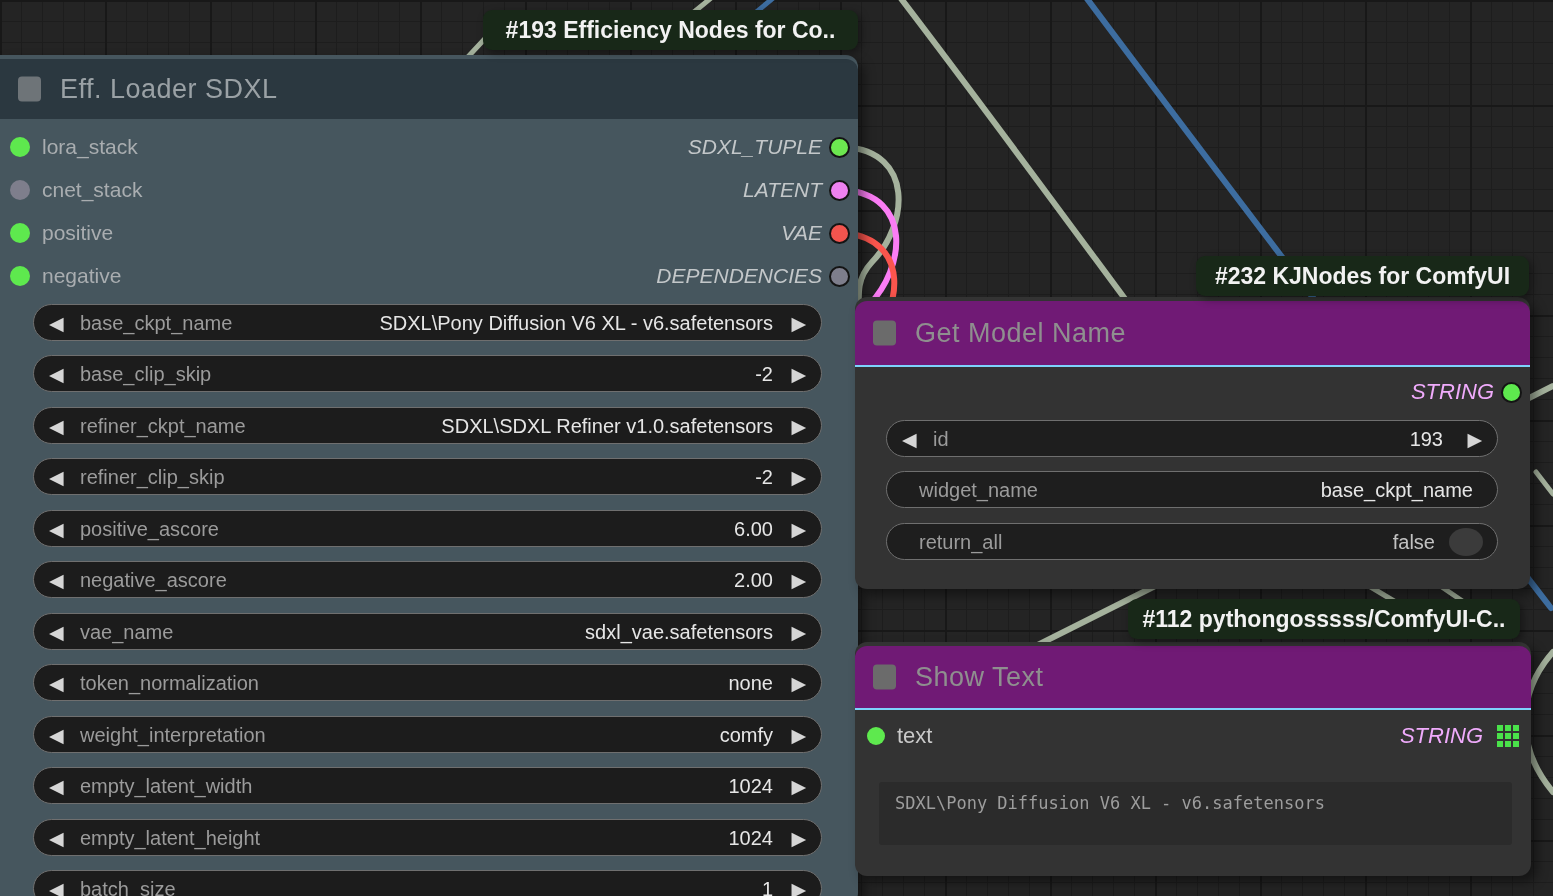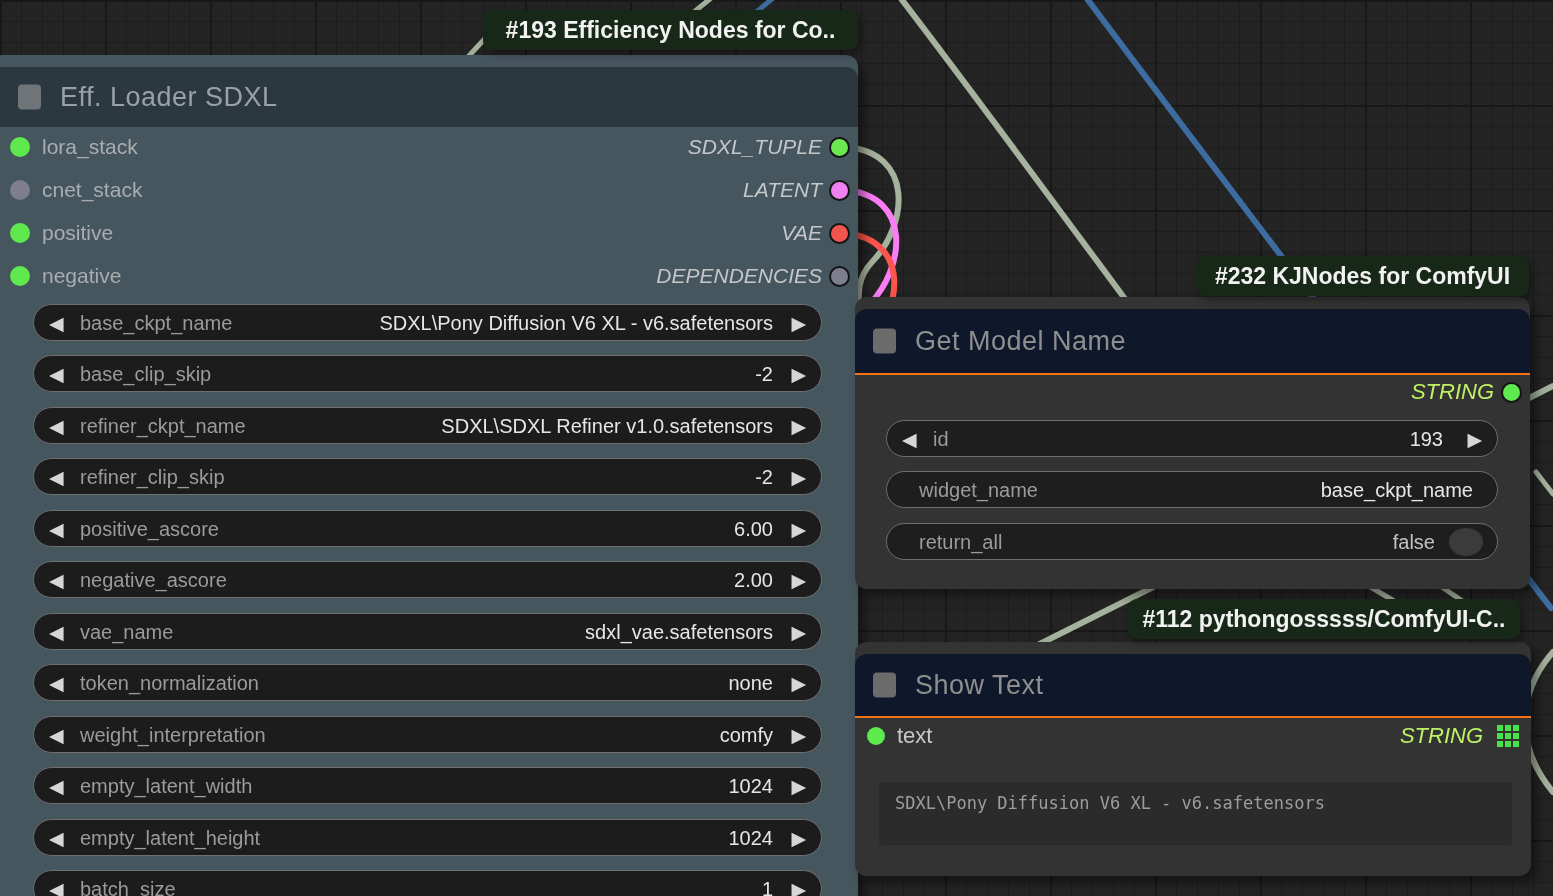--- a/index.html
+++ b/index.html
@@ -8,21 +8,21 @@
     font-family:"Liberation Sans",sans-serif;
     background:
       linear-gradient(to right,#181818 2px,transparent 2px) 0 0 / 105px 105px,
       linear-gradient(to bottom,#181818 2px,transparent 2px) 0 0 / 105px 105px,
       linear-gradient(to right,#1d1d1d 1px,transparent 1px) 0 0 / 21px 21px,
       linear-gradient(to bottom,#1d1d1d 1px,transparent 1px) 0 0 / 21px 21px,
       #242424;
   }
   svg#links{position:absolute;left:0;top:0;z-index:1;pointer-events:none;}
   .node{position:absolute;z-index:2;border-radius:12px;box-shadow:6px 6px 12px rgba(0,0,0,.45);}
-  .node .titlebar{position:absolute;left:0;right:0;top:12px;border-radius:12px 12px 0 0;}
+  .node .titlebar{position:absolute;left:0;right:0;top:4px;border-radius:12px 12px 0 0;}
   .node .titletext{position:absolute;left:60px;top:50%;transform:translateY(-50%);
     font-size:27px;letter-spacing:.5px;white-space:nowrap;}
   .collapse{position:absolute;left:18px;top:50%;transform:translateY(-50%);
     width:23px;height:25px;border-radius:4px;}
   
   #effnode{left:0;top:55px;width:858px;height:850px;background:#46565e;border-radius:0 12px 12px 0;}
   #effnode .titlebar{height:60px;background:#2b3840;border-radius:0 12px 0 0;}
   #effnode .titletext{color:#9aa1a5;}
   #effnode .collapse{background:#6e7478;}
   .portrow{position:absolute;height:30px;line-height:30px;font-size:21px;white-space:nowrap;}
@@ -31,27 +31,27 @@
   .outlabel{position:absolute;right:36px;color:#c3c7c9;font-style:italic;}
   .outdot{position:absolute;right:8px;top:5px;width:17px;height:17px;border-radius:50%;border:2px solid #141414;}
   .pill{position:absolute;left:33px;width:789px;height:37px;background:#1c1c1c;
     border:1.5px solid #6f6f6f;border-radius:19px;box-sizing:border-box;font-size:20px;}
   .pill .arr{position:absolute;top:50%;transform:translateY(-50%);color:#d6d6d6;font-size:19px;}
   .arr.l{left:15px;} .arr.r{right:15px;}
   .pill .wlabel{position:absolute;left:46px;top:50%;transform:translateY(-50%);color:#9b9b9b;white-space:nowrap;z-index:1;}
   .pill .wvalue{position:absolute;right:48px;top:50%;transform:translateY(-50%);color:#e6e6e6;white-space:nowrap;z-index:2;}
   
   .gray.node{background:#333333;}
-  .gray .titlebar{background:#0f172a;border-bottom:2px solid #f97316;}
+  .gray .titlebar{background:#701a75;border-bottom:2px solid #7dd3fc;}
   .gray .titletext{color:#8f8f8f;}
   .gray .collapse{background:#6b6b6b;}
   #gmnnode{left:855px;top:297px;width:675px;height:292px;}
   #gmnnode .titlebar{height:64px;}
   #gmnnode .pill{left:31px;width:612px;background:#1e1e1e;}
-  #gmnnode .outlabel,#showtext .outlabel{font-size:22px;color:#bef264;}
+  #gmnnode .outlabel,#showtext .outlabel{font-size:22px;color:#f0abfc;}
   #gmnnode .pill .wlabel2{position:absolute;left:32px;top:50%;transform:translateY(-50%);color:#9b9b9b;white-space:nowrap;}
   .toggle{position:absolute;right:14px;top:4px;width:34px;height:28px;border-radius:50%;background:#3b3b3b;}
   #showtext{left:855px;top:642px;width:676px;height:234px;}
   #showtext .titlebar{height:62px;padding-left:44px;}
   #showtext .inlabel{font-size:22px;color:#c9c9c9;}
   .gridicon{position:absolute;right:12px;top:4px;width:22px;height:22px;
     display:grid;grid-template-columns:repeat(3,6px);grid-template-rows:repeat(3,6px);gap:2px;}
   .gridicon span{background:currentColor;display:block;}
   .textarea{position:absolute;left:24px;top:140px;width:633px;height:63px;background:#2b2b2b;border-radius:3px;box-sizing:border-box;padding:11px 16px;
     font-family:"DejaVu Sans Mono",monospace;font-size:17px;color:#9d9d9d;white-space:nowrap;overflow:hidden;}

